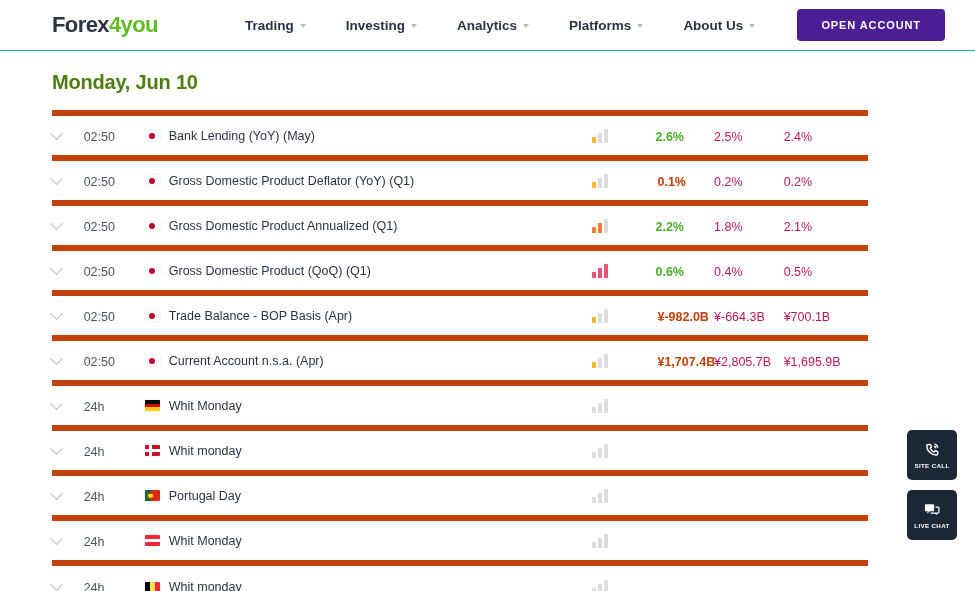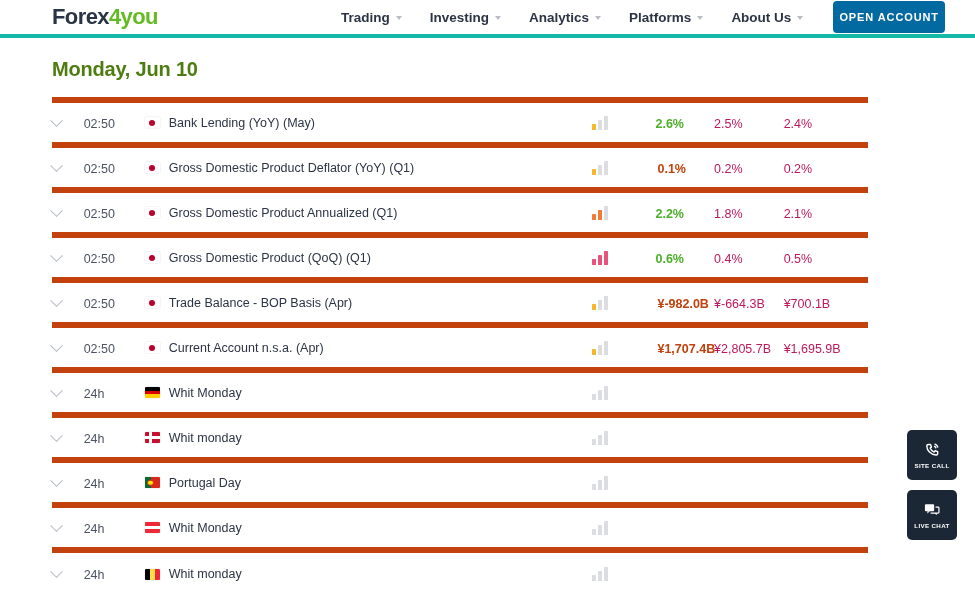--- a/index.html
+++ b/index.html
@@ -9,43 +9,43 @@
     height: 591px;
     overflow: hidden;
     background: #ffffff;
     font-family: "Liberation Sans", sans-serif;
     color: #2b3445;
   }
 
   
   .site-header {
     position: relative;
-    height: 38px;
-    border-bottom: 4px solid #14b8a6;
+    height: 51px;
+    border-bottom: 1px solid #14b8a6;
     display: flex;
     align-items: center;
     padding: 0 30px 0 52px;
     background: #fff;
   }
 
   .logo {
     font-size: 22px;
     font-weight: 700;
     letter-spacing: -0.6px;
     white-space: nowrap;
     line-height: 1;
   }
   .logo .logo-dark  { color: #2b3445; }
   .logo .logo-green { color: #62bb22; }
 
   .main-nav {
     margin-left: auto;
     display: flex;
     align-items: center;
-    gap: 0px;
+    gap: 12px;
   }
 
   .nav-item {
     display: flex;
     align-items: center;
     gap: 6px;
     font-size: 13.5px;
     font-weight: 700;
     color: #2b3445;
     padding: 0 14px;
@@ -56,29 +56,29 @@
     width: 0; height: 0;
     border-left: 3.5px solid transparent;
     border-right: 3.5px solid transparent;
     border-top: 4px solid #b8bcc4;
     display: block;
     margin-top: 1px;
   }
 
   .open-account-btn {
     margin-left: 16px;
-    background: #0369a1;
+    background: #4c1d95;
     color: #ffffff;
     font-size: 11px;
     font-weight: 700;
     letter-spacing: 0.9px;
     text-transform: uppercase;
     border: none;
     border-radius: 4px;
-    padding: 10px 6px;
+    padding: 10px 24px;
     cursor: pointer;
     font-family: "Liberation Sans", sans-serif;
     white-space: nowrap;
   }
 
   
   .page-body {
     padding: 0 52px 0 52px;
   }
   .content-inner { max-width: 816px; }

